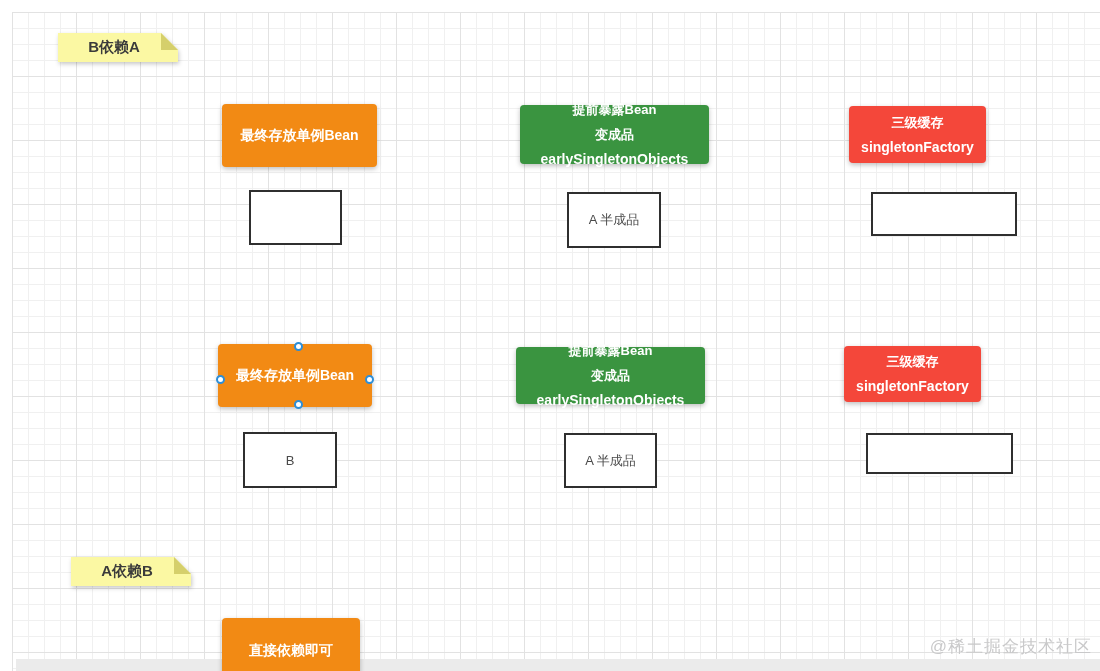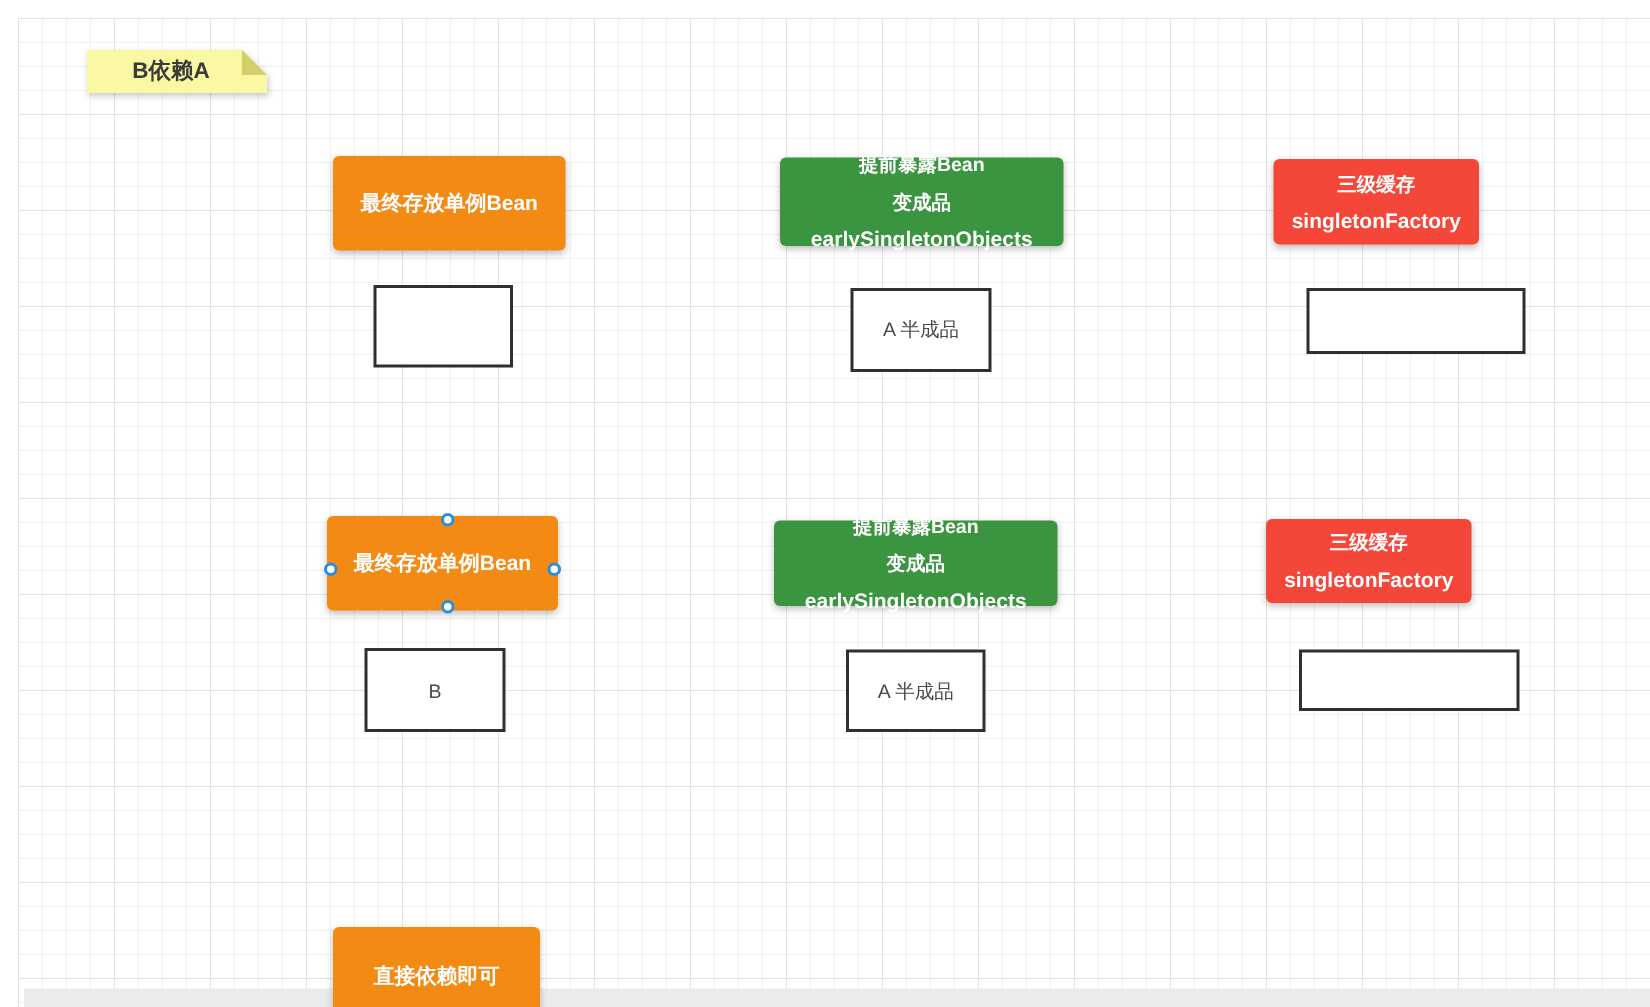--- a/index.html
+++ b/index.html
@@ -120,20 +120,26 @@
   </div>
 
   <div class="slot" style="left:548px; top:417px; width:93px; height:55px;">
     <span>A 半成品</span>
   </div>
 
   <div class="slot" style="left:850px; top:417px; width:147px; height:41px;">
     <span></span>
   </div>
 
+  <div class="note" style="left:51px; top:537px;">
+    <div class="note-bg"></div>
+    <div class="note-fold"></div>
+    <div class="note-label">A依赖B</div>
+  </div>
 
   <div class="cbox orange above-footer" style="left:206px; top:602px; width:138px; height:64px;">
     <div class="l-md">直接依赖即可</div>
   </div>
 
+  <div class="watermark">@稀土掘金技术社区</div>
   <div class="footer-bar"></div>
 
 </div>
 
 </body></html>

